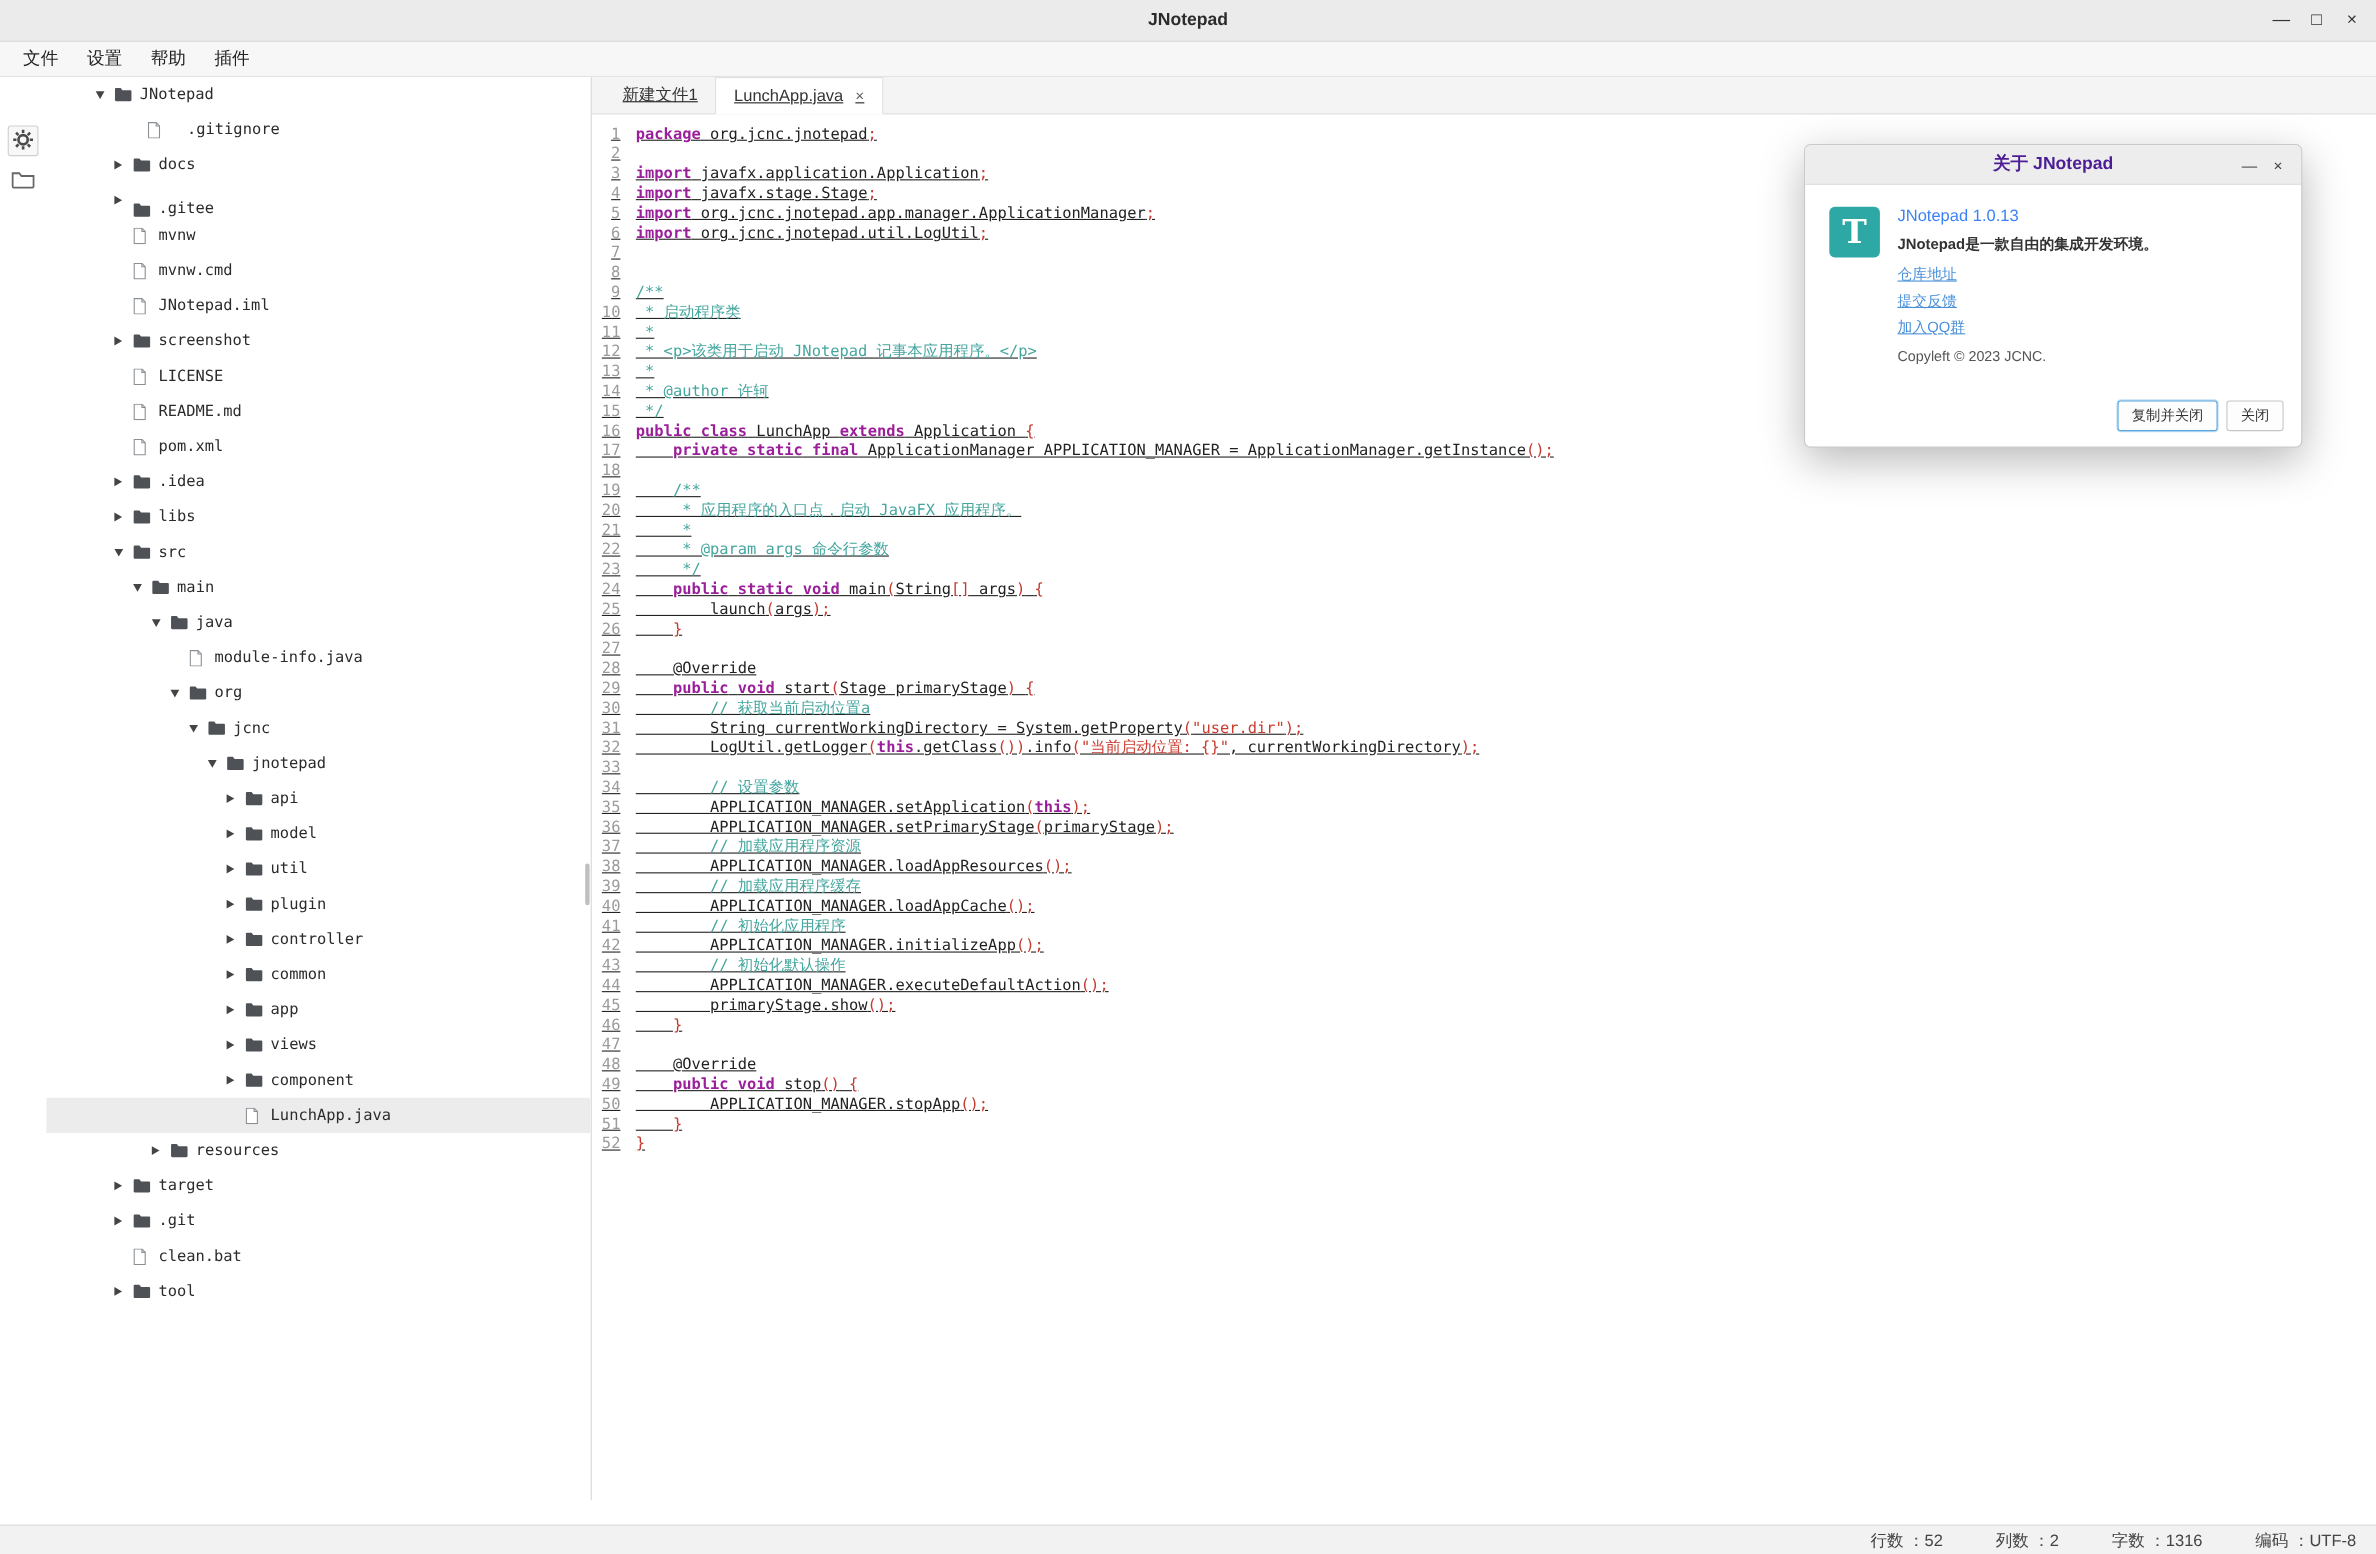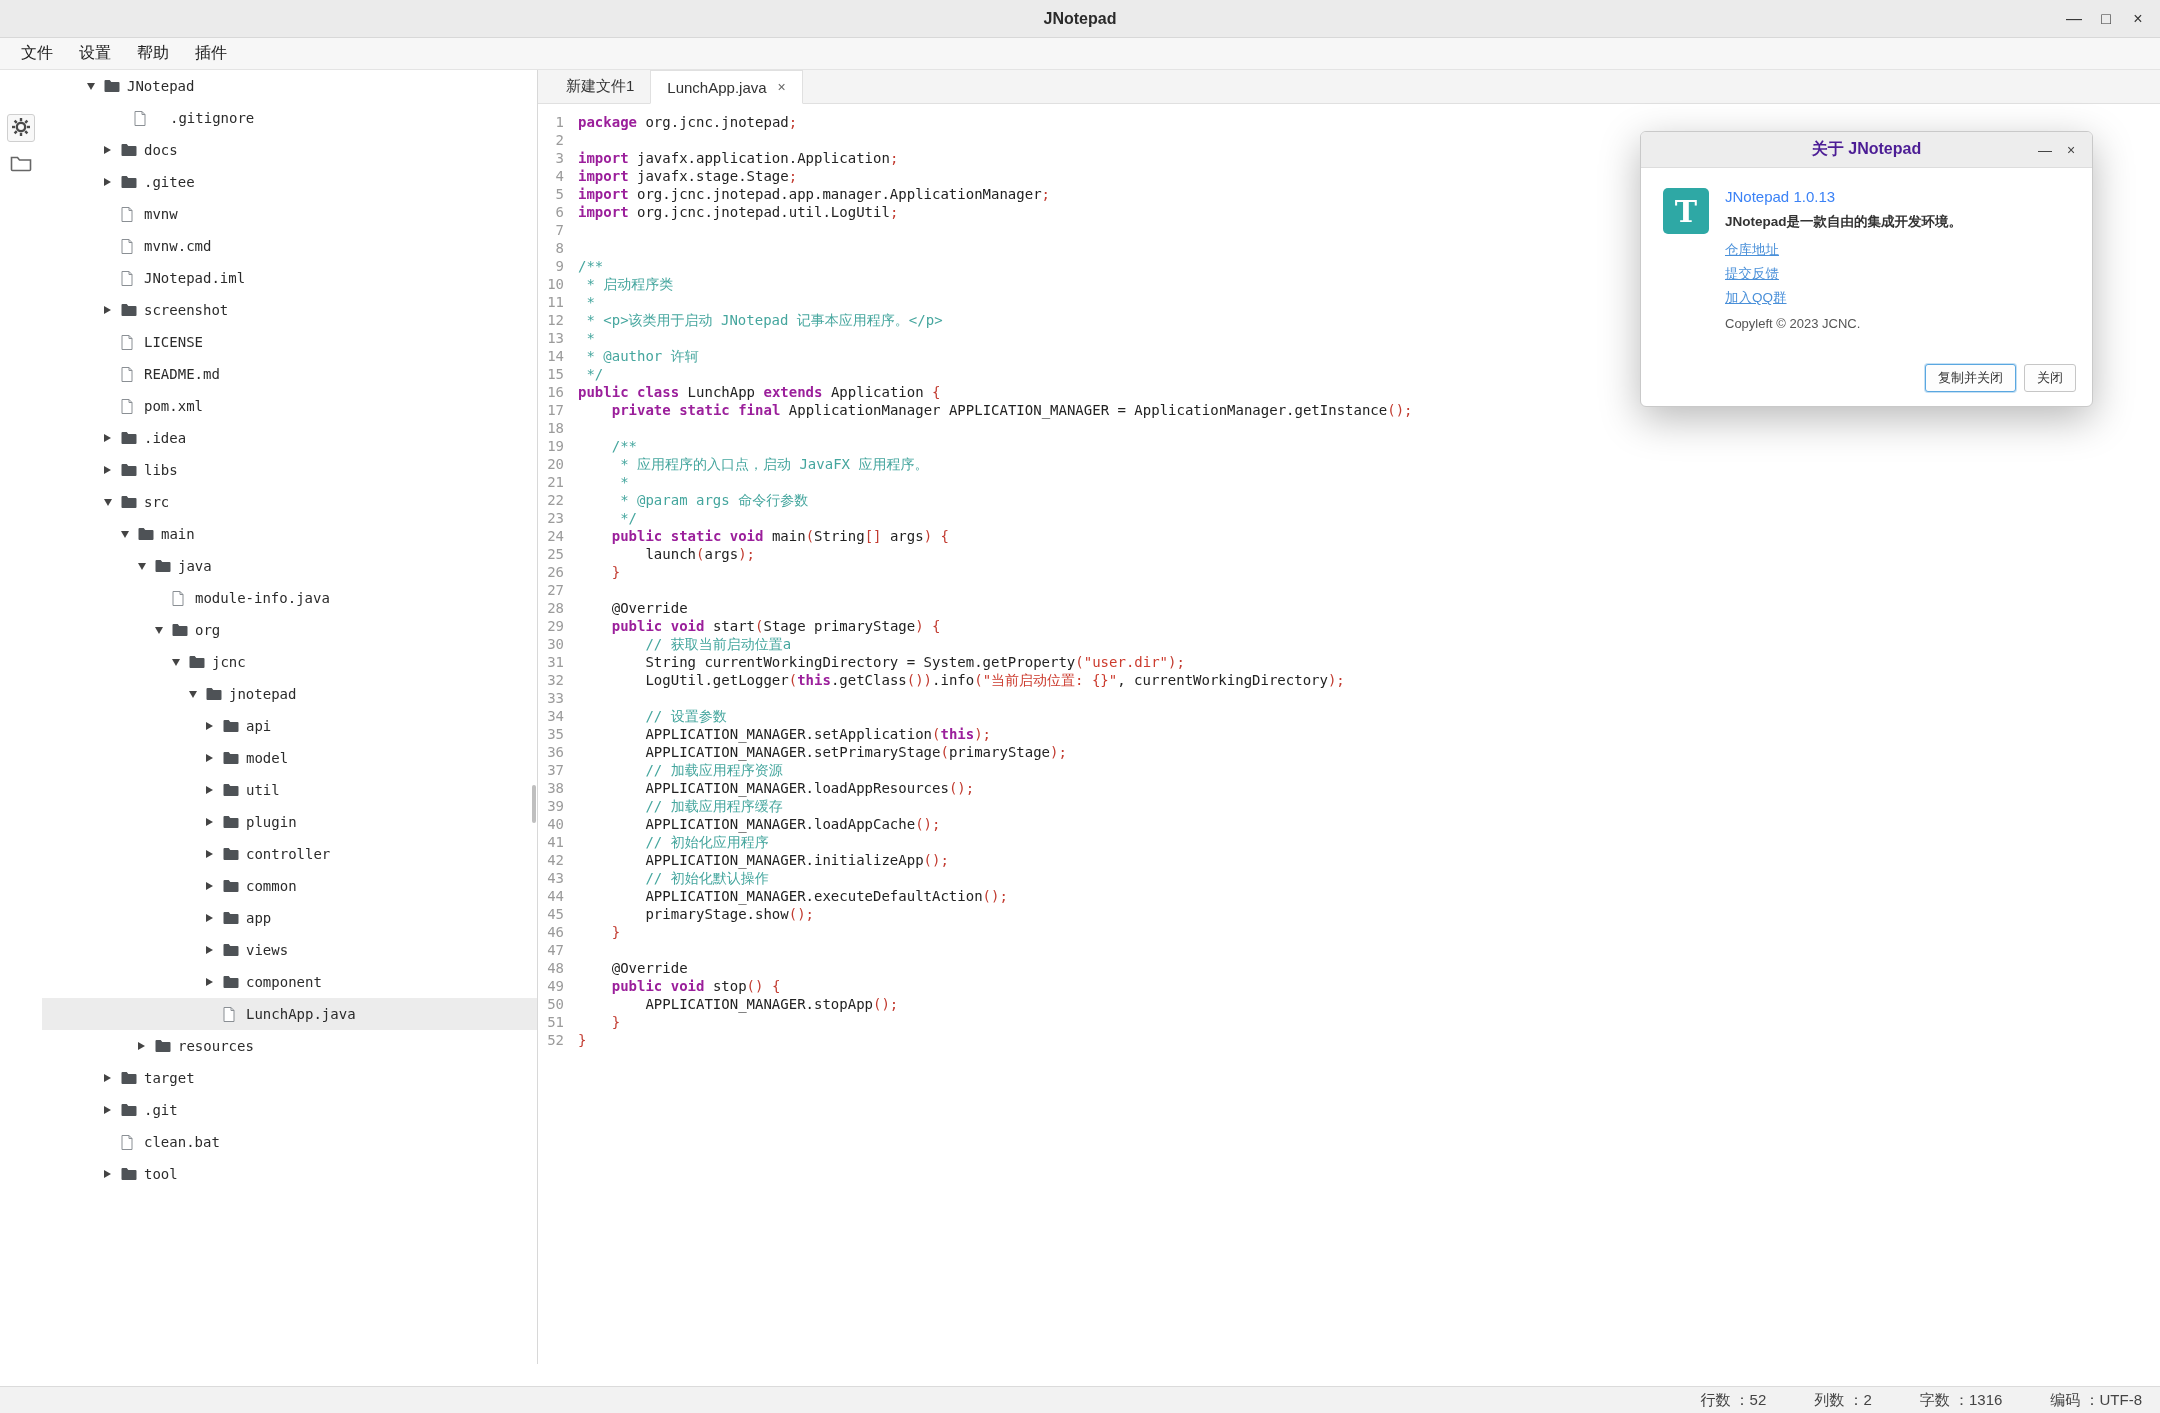--- a/index.html
+++ b/index.html
@@ -44,21 +44,21 @@
                    border-top:4.5px solid transparent; border-bottom:4.5px solid transparent; }
   .arrow.down i { width:0; height:0; border-top:7px solid #444;
                   border-left:4.5px solid transparent; border-right:4.5px solid transparent; }
   .ticon { width:22px; flex:0 0 22px; display:flex; align-items:center; }
   .ticon svg { display:block; }
   .tlabel { padding-left:1px; }
   .tree-scroll-thumb { position:absolute; right:1px; top:715px; width:4px; height:38px;
                        background:#bfbfbf; border-radius:2px; }
 
   
-  .editor { flex:1; min-width:0; display:flex; flex-direction:column; background:#ffffff; }
+  .editor { flex:1; min-width:0; display:flex; flex-direction:column; background:#ffffff;text-decoration:underline; }
   .tabbar { height:34px; flex:0 0 34px; background:#f4f4f4; border-bottom:1px solid #e0e0e0;
             display:flex; align-items:stretch; padding-left:12px; }
   .tab { display:flex; align-items:center; padding:0 16px; font-size:15px; color:#333; cursor:default; }
   .tab.active { background:#ffffff; border-left:1px solid #e0e0e0; border-right:1px solid #e0e0e0;
                 border-top:1px solid #e0e0e0; margin-bottom:-1px; border-bottom:1px solid #ffffff; }
   .tab-close { margin-left:11px; color:#666; font-size:14px; }
 
   .code { flex:1; padding-top:9px; overflow:hidden;
           font-family:"DejaVu Sans Mono","Liberation Mono",monospace;
           font-size:14px; line-height:18px; }
@@ -179,21 +179,21 @@
           <span class="arrow right">
             <i></i>
           </span>
           <span class="ticon">
             <svg width="16" height="14" viewBox="0 0 16 14">
               <path fill="#4e5256" d="M0.5 2 a1 1 0 0 1 1 -1 h4.2 l1.6 2 h7.2 a1 1 0 0 1 1 1 v8 a1 1 0 0 1 -1 1 h-13 a1 1 0 0 1 -1 -1 z"></path>
             </svg>
           </span>
           <span class="tlabel">docs</span>
         </div>
-        <div class="tree-row" style="padding-left: 62px;">
+        <div class="tree-row" style="padding-left: 62px; align-items: flex-end;">
           <span class="arrow right">
             <i></i>
           </span>
           <span class="ticon">
             <svg width="16" height="14" viewBox="0 0 16 14">
               <path fill="#4e5256" d="M0.5 2 a1 1 0 0 1 1 -1 h4.2 l1.6 2 h7.2 a1 1 0 0 1 1 1 v8 a1 1 0 0 1 -1 1 h-13 a1 1 0 0 1 -1 -1 z"></path>
             </svg>
           </span>
           <span class="tlabel">.gitee</span>
         </div>

